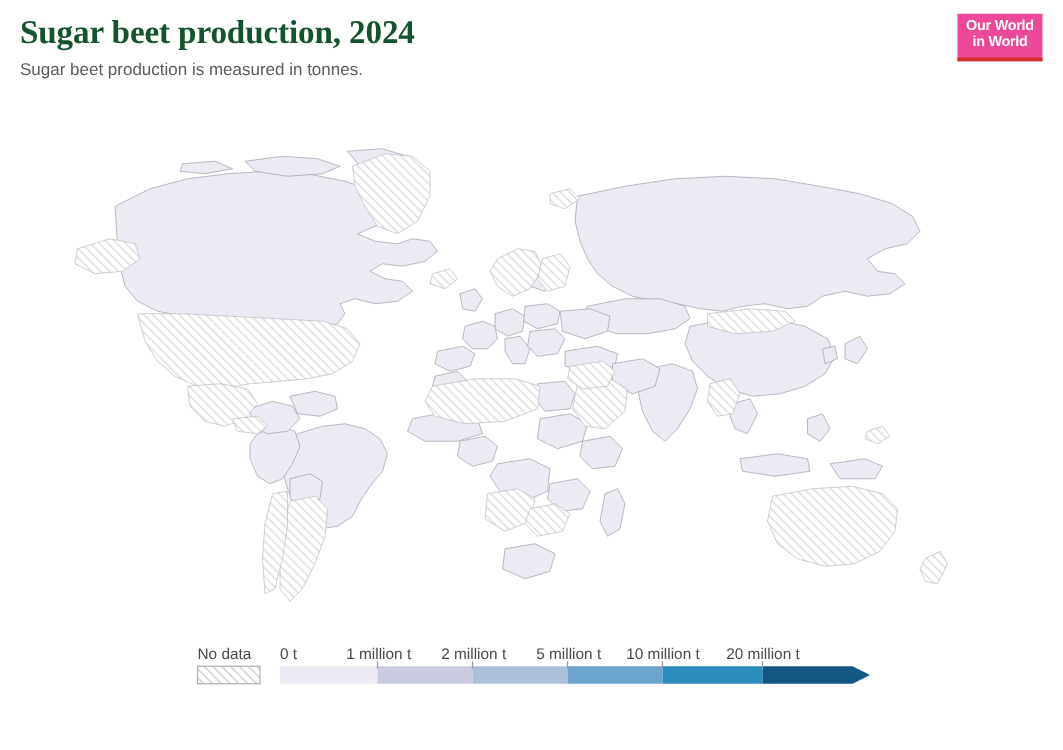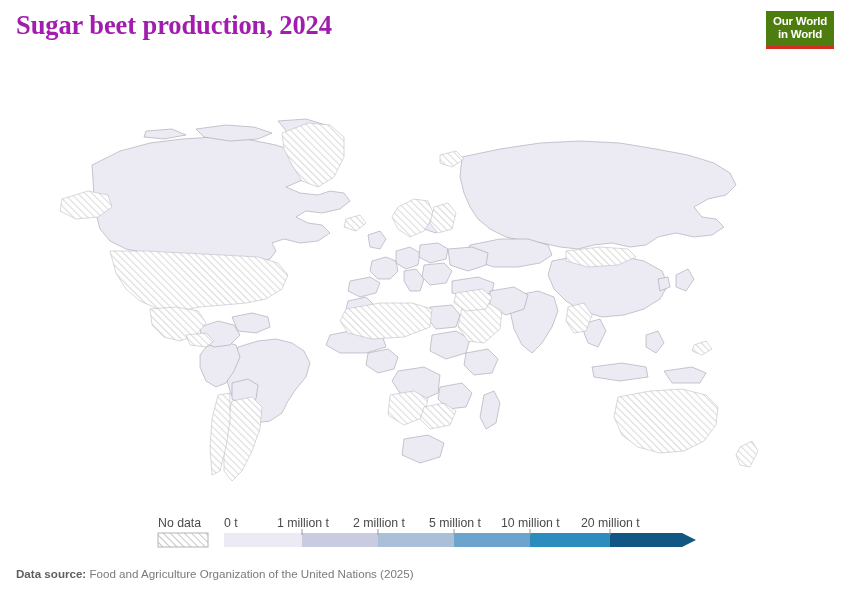--- a/index.html
+++ b/index.html
@@ -20,21 +20,21 @@
   #header {
     position: absolute;
     left: 16px;
     top: 10px;
     width: 730px;
   }
   #chart-title {
     font-family: "Liberation Serif", serif;
     font-size: 26.5px;
     font-weight: 700;
-    color: #a21caf;
+    color: #14532d;
     letter-spacing: -0.1px;
     line-height: 1.15;
     margin: 0;
     padding: 0;
   }
   #chart-subtitle {
     font-family: "Liberation Sans", sans-serif;
     font-size: 13.6px;
     font-weight: 400;
     color: #5b5b5b;
@@ -42,21 +42,21 @@
     line-height: 1.3;
   }
 
   
   #owid-logo {
     position: absolute;
     right: 16px;
     top: 11px;
     width: 68px;
     height: 38px;
-    background: #4d7c0f;
+    background: #ec4899;
     box-sizing: border-box;
     padding-top: 4px;
   }
   #owid-logo .logo-line {
     display: block;
     text-align: center;
     color: #ffffff;
     font-family: "Liberation Sans", sans-serif;
     font-size: 11.5px;
     font-weight: 700;
@@ -117,20 +117,21 @@
   #source-block { position: absolute; left: 0; top: 0; white-space: nowrap; }
   #source-label { font-weight: 700; color: #5f5f5f; }
   #source-text { font-weight: 400; }
   #license-block { position: absolute; right: 0; top: 0; white-space: nowrap; }
 </style>
 </head>
 <body>
 
 <div id="header">
   <h1 id="chart-title">Sugar beet production, 2024</h1>
+  <p id="chart-subtitle">Sugar beet production is measured in tonnes.</p>
 </div>
 
 <div id="owid-logo">
   <span class="logo-line">Our World</span>
   <span class="logo-line">in World</span>
   <span class="logo-rule"></span>
 </div>
 
 <div id="map-wrap">
   <svg id="world-map" viewBox="0 0 850 400" xmlns="http://www.w3.org/2000/svg">
@@ -264,17 +265,14 @@
     <text class="legend-label" x="277" y="22">1 million t</text>
     <text class="legend-label" x="353" y="22">2 million t</text>
     <text class="legend-label" x="429" y="22">5 million t</text>
     <text class="legend-label" x="501" y="22">10 million t</text>
     <text class="legend-label" x="581" y="22">20 million t</text>
   </svg>
 </div>
 
 <div id="footer">
   <div id="footer-inner">
-    <div id="source-block">
-      <span id="source-label">Data source:</span><span id="source-text"> Food and Agriculture Organization of the United Nations (2025)</span>
-    </div>
   </div>
 </div>
 
 </body></html>

